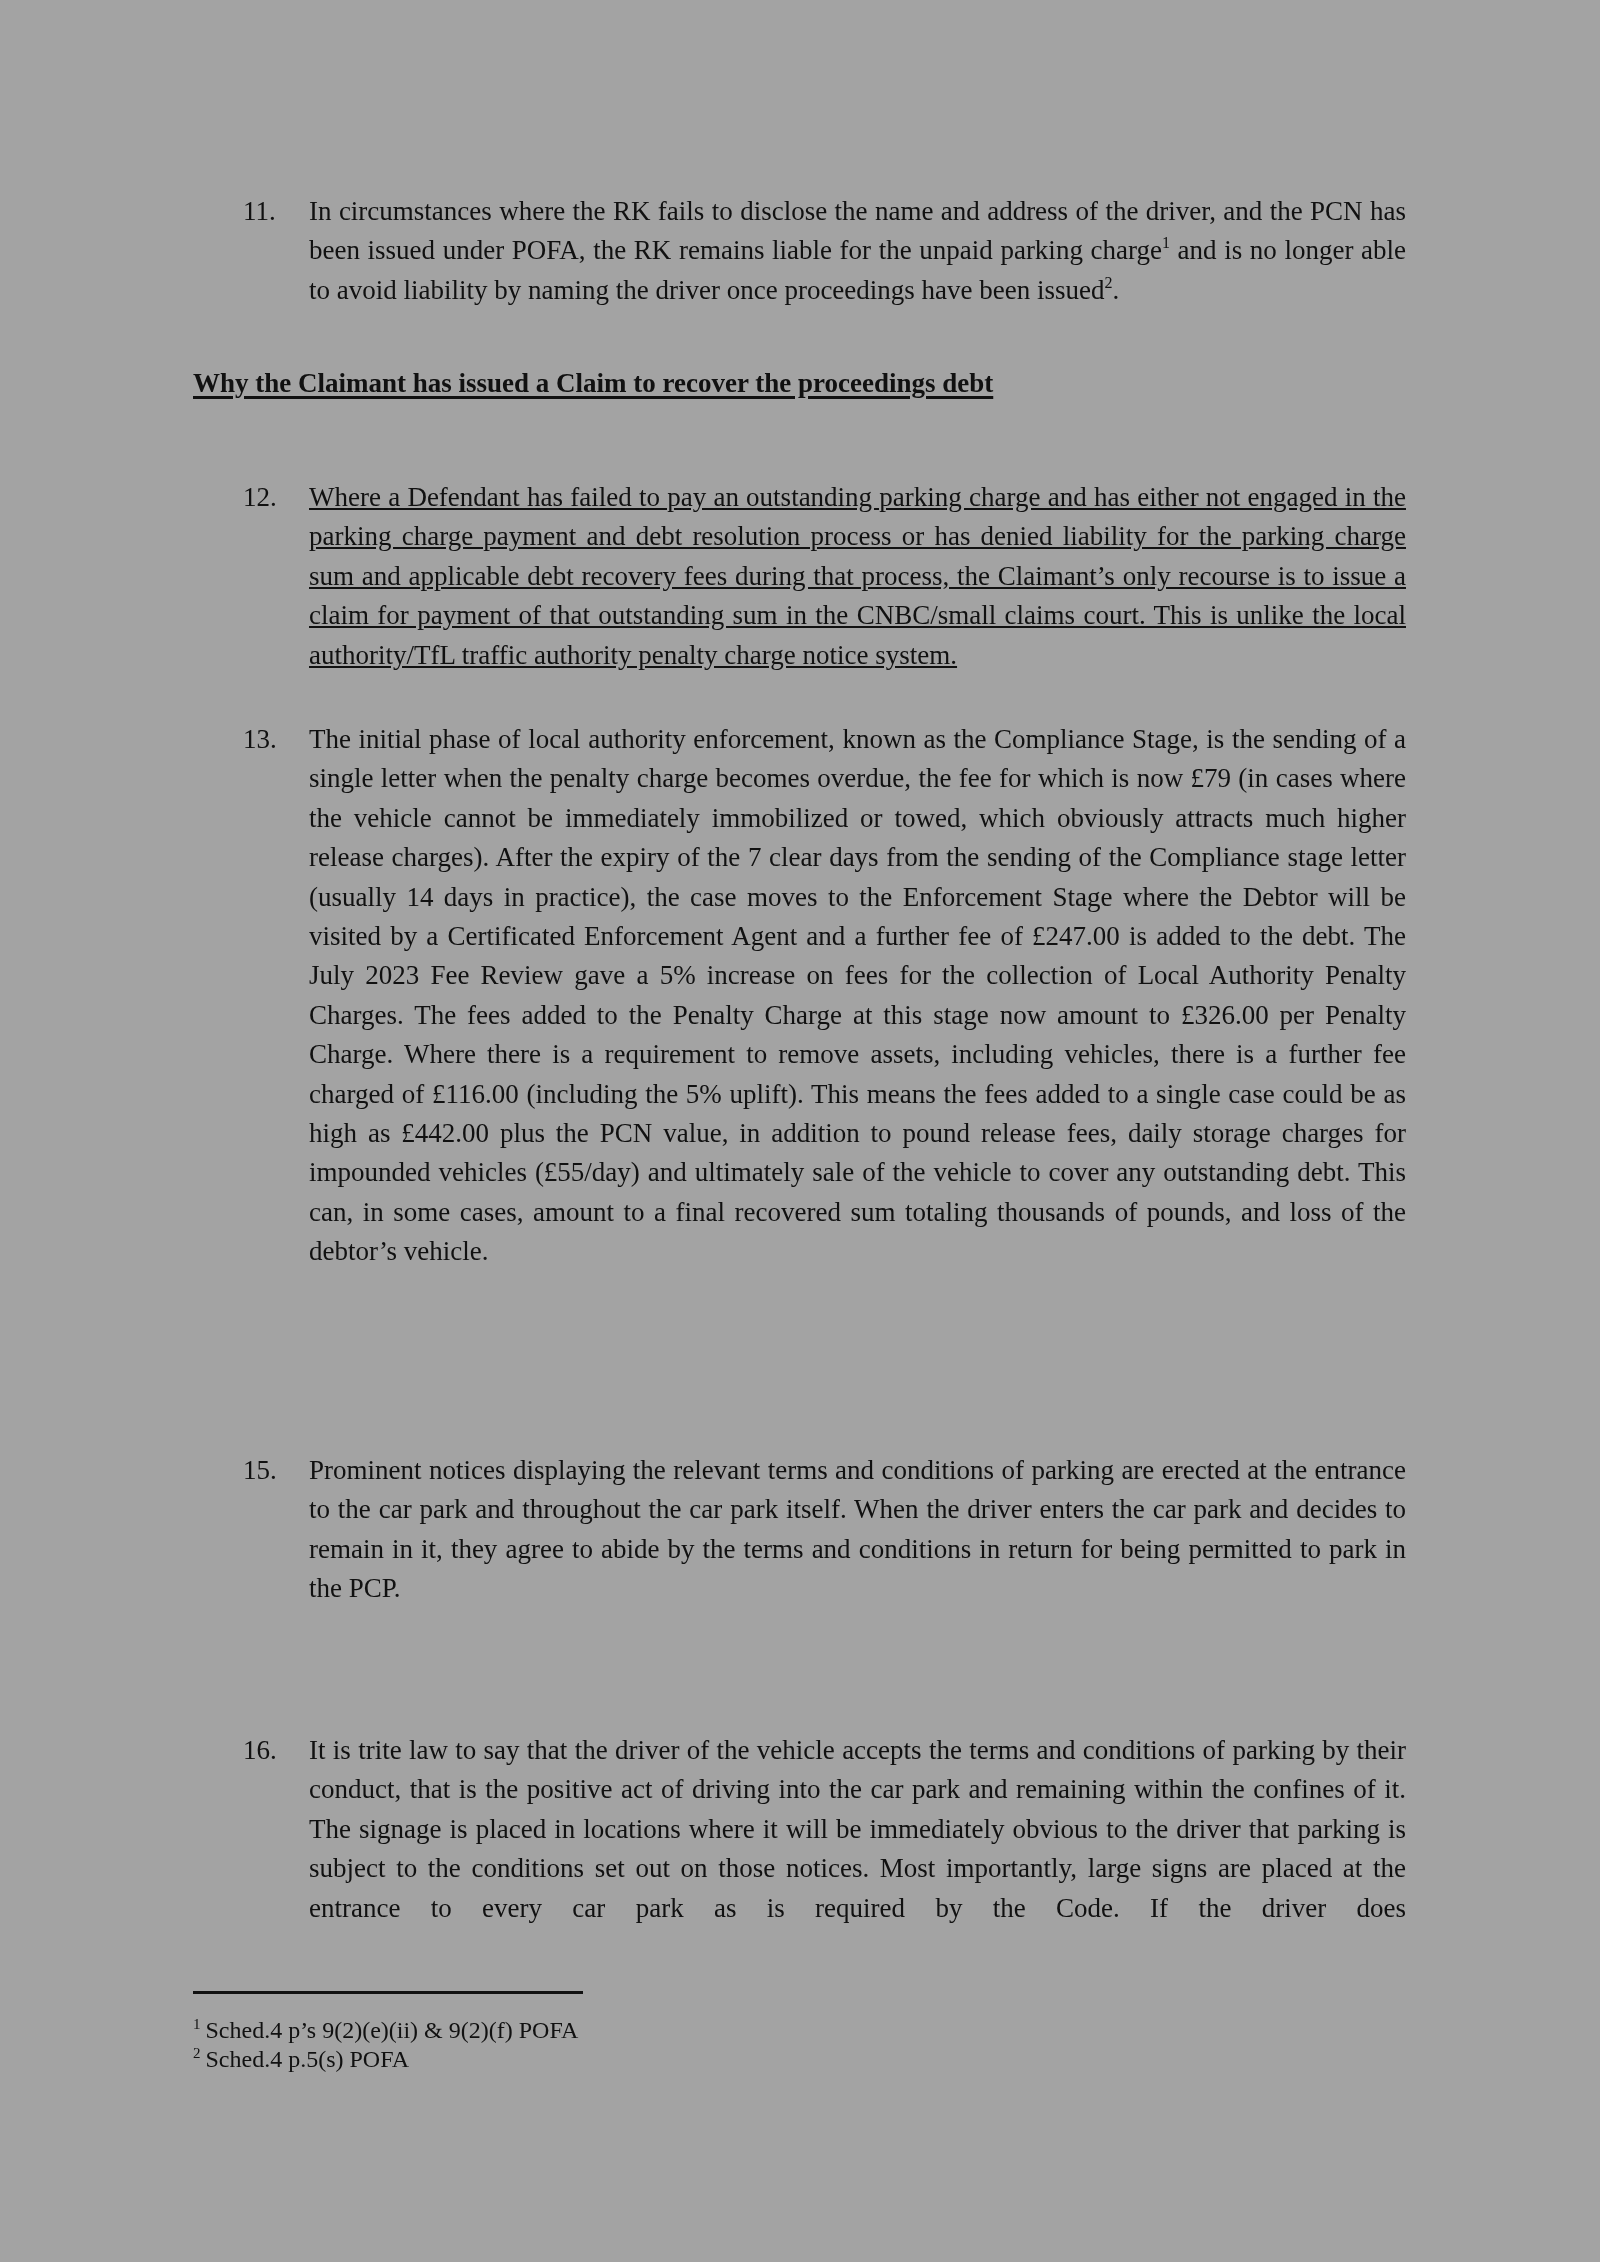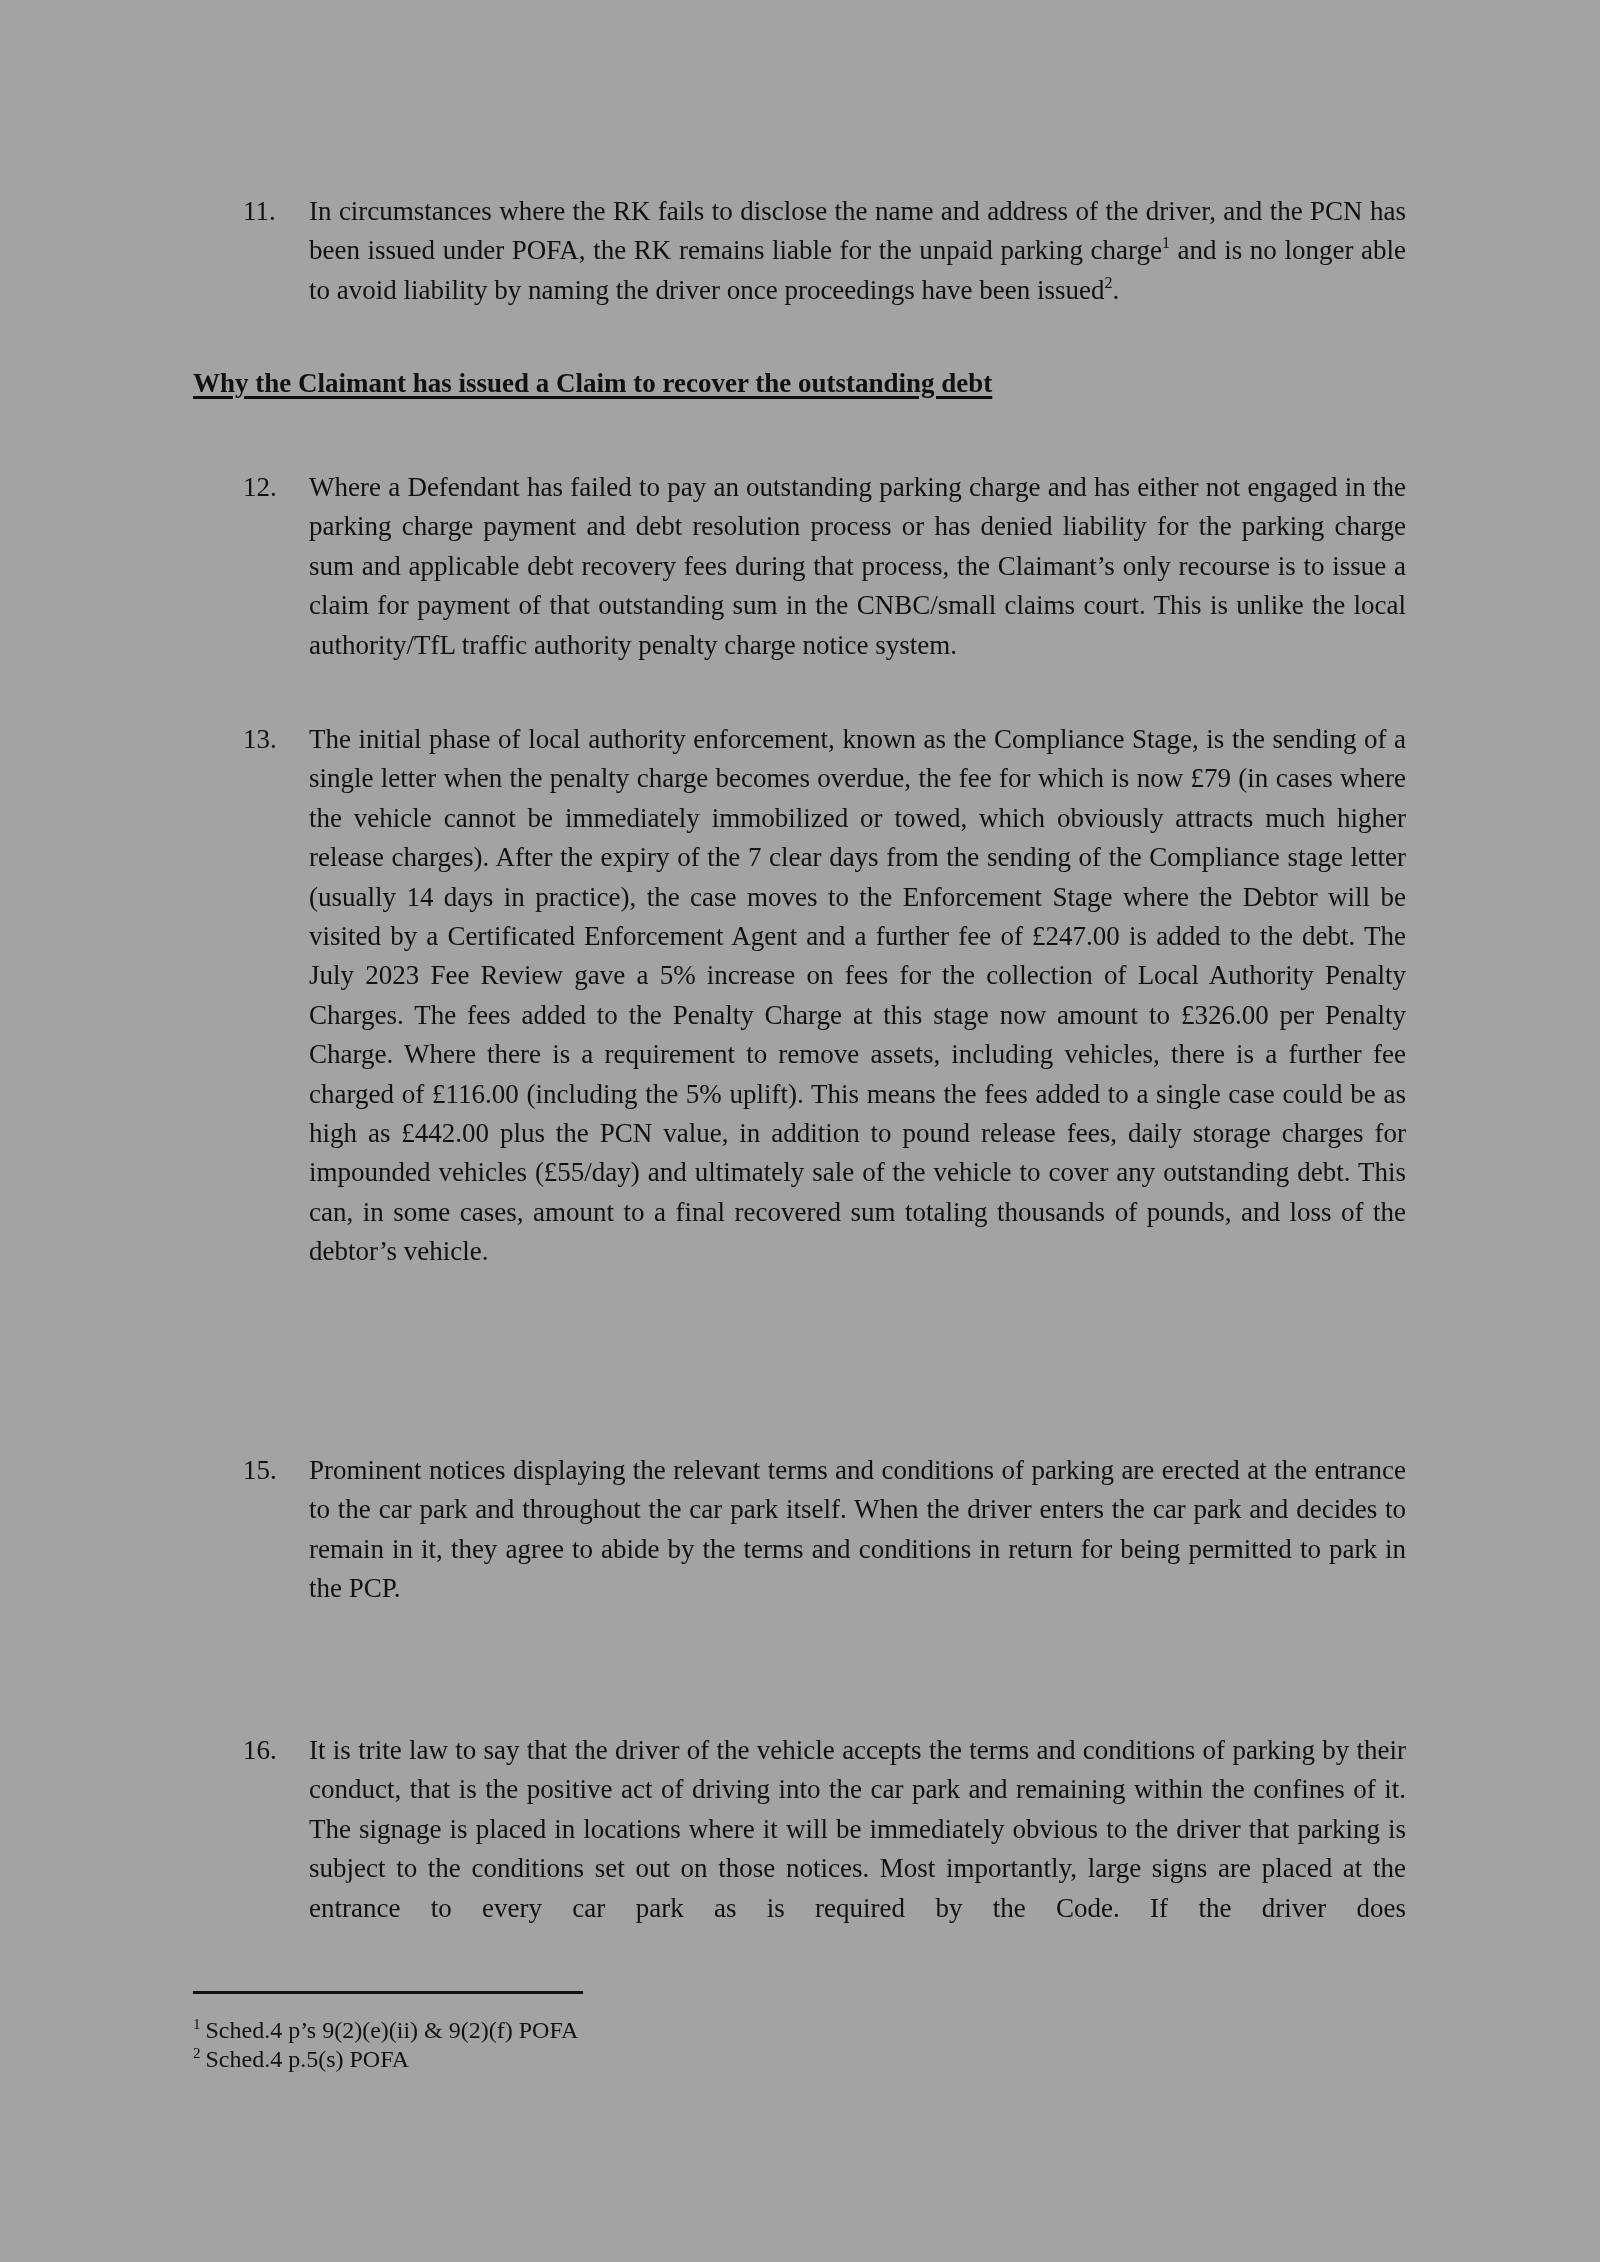--- a/index.html
+++ b/index.html
@@ -17,23 +17,23 @@
 </head>
 <body>
 
 <div class="page">
 
   <div class="para" style="top:192px;">
     <span class="num">11.</span>
     <div class="body"><span>In circumstances where the RK fails to disclose the name and address of the driver, and the PCN has been issued under POFA, the RK remains liable for the unpaid parking charge</span><sup>1</sup><span> and is no longer able to avoid liability by naming the driver once proceedings have been issued</span><sup>2</sup><span>.</span></div>
   </div>
 
-  <div class="heading" style="top:364px;">Why the Claimant has issued a Claim to recover the outstanding debt</div>
+  <div class="heading" style="top:364px;">Why the Claimant has issued a Claim to recover the proceedings debt</div>
 
-  <div class="para" style="top:468px;">
+  <div class="para" style="top:478px;text-decoration:underline;">
     <span class="num">12.</span>
     <div class="body">Where a Defendant has failed to pay an outstanding parking charge and has either not engaged in the parking charge payment and debt resolution process or has denied liability for the parking charge sum and applicable debt recovery fees during that process, the Claimant’s only recourse is to issue a claim for payment of that outstanding sum in the CNBC/small claims court. This is unlike the local authority/TfL traffic authority penalty charge notice system.</div>
   </div>
 
   <div class="para" style="top:720px;">
     <span class="num">13.</span>
     <div class="body">The initial phase of local authority enforcement, known as the Compliance Stage, is the sending of a single letter when the penalty charge becomes overdue, the fee for which is now £79 (in cases where the vehicle cannot be immediately immobilized or towed, which obviously attracts much higher release charges). After the expiry of the 7 clear days from the sending of the Compliance stage letter (usually 14 days in practice), the case moves to the Enforcement Stage where the Debtor will be visited by a Certificated Enforcement Agent and a further fee of £247.00 is added to the debt. The July 2023 Fee Review gave a 5% increase on fees for the collection of Local Authority Penalty Charges. The fees added to the Penalty Charge at this stage now amount to £326.00 per Penalty Charge. Where there is a requirement to remove assets, including vehicles, there is a further fee charged of £116.00 (including the 5% uplift). This means the fees added to a single case could be as high as £442.00 plus the PCN value, in addition to pound release fees, daily storage charges for impounded vehicles (£55/day) and ultimately sale of the vehicle to cover any outstanding debt. This can, in some cases, amount to a final recovered sum totaling thousands of pounds, and loss of the debtor’s vehicle.</div>
   </div>
 
 

